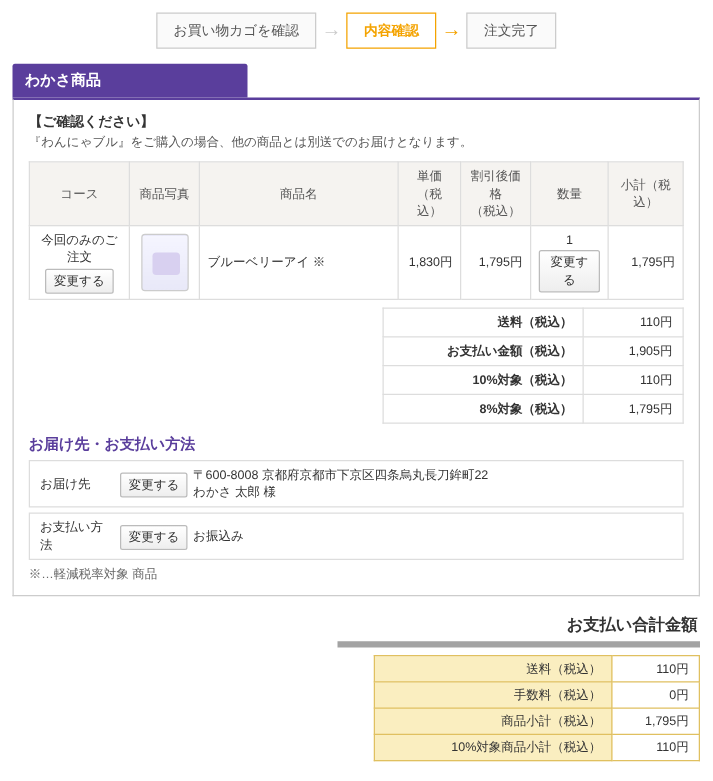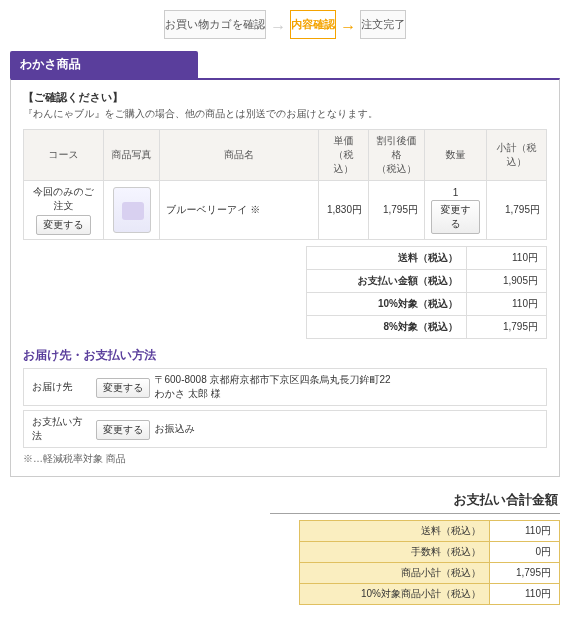--- a/index.html
+++ b/index.html
@@ -14,21 +14,21 @@
   }
   .steps {
     display: flex;
     align-items: center;
     justify-content: center;
     gap: 4px;
     margin-bottom: 12px;
   }
   .step {
     border: 1px solid #ccc;
-    padding: 6px 0;
+    padding: 6px 13px;
     font-size: 11px;
     color: #555;
     background: #fafafa;
   }
   .step.active {
     border: 1px solid #f4a300;
     color: #f4a300;
     font-weight: bold;
     background: #fff;
   }
@@ -144,21 +144,21 @@
   .ship-row .val { font-size: 10px; flex:1; }
   .footnote { font-size: 10px; color: #666; margin-top:4px;}
 
   .pay-title {
     font-size: 13px;
     font-weight: bold;
     text-align: right;
     margin: 6px 0 4px;
     padding-right: 2px;
   }
-  .pay-title-wrap { border-bottom:1px solid #a3a3a3; margin-bottom:6px; margin-left:260px;}
+  .pay-title-wrap { border-bottom:5px solid #a3a3a3; margin-bottom:6px; margin-left:260px;}
   table.pay {
     margin-left: auto;
     border-collapse: collapse;
     font-size: 10px;
   }
   table.pay td {
     border: 1px solid #e0c060;
     padding: 3px 8px;
     text-align: right;
   }

